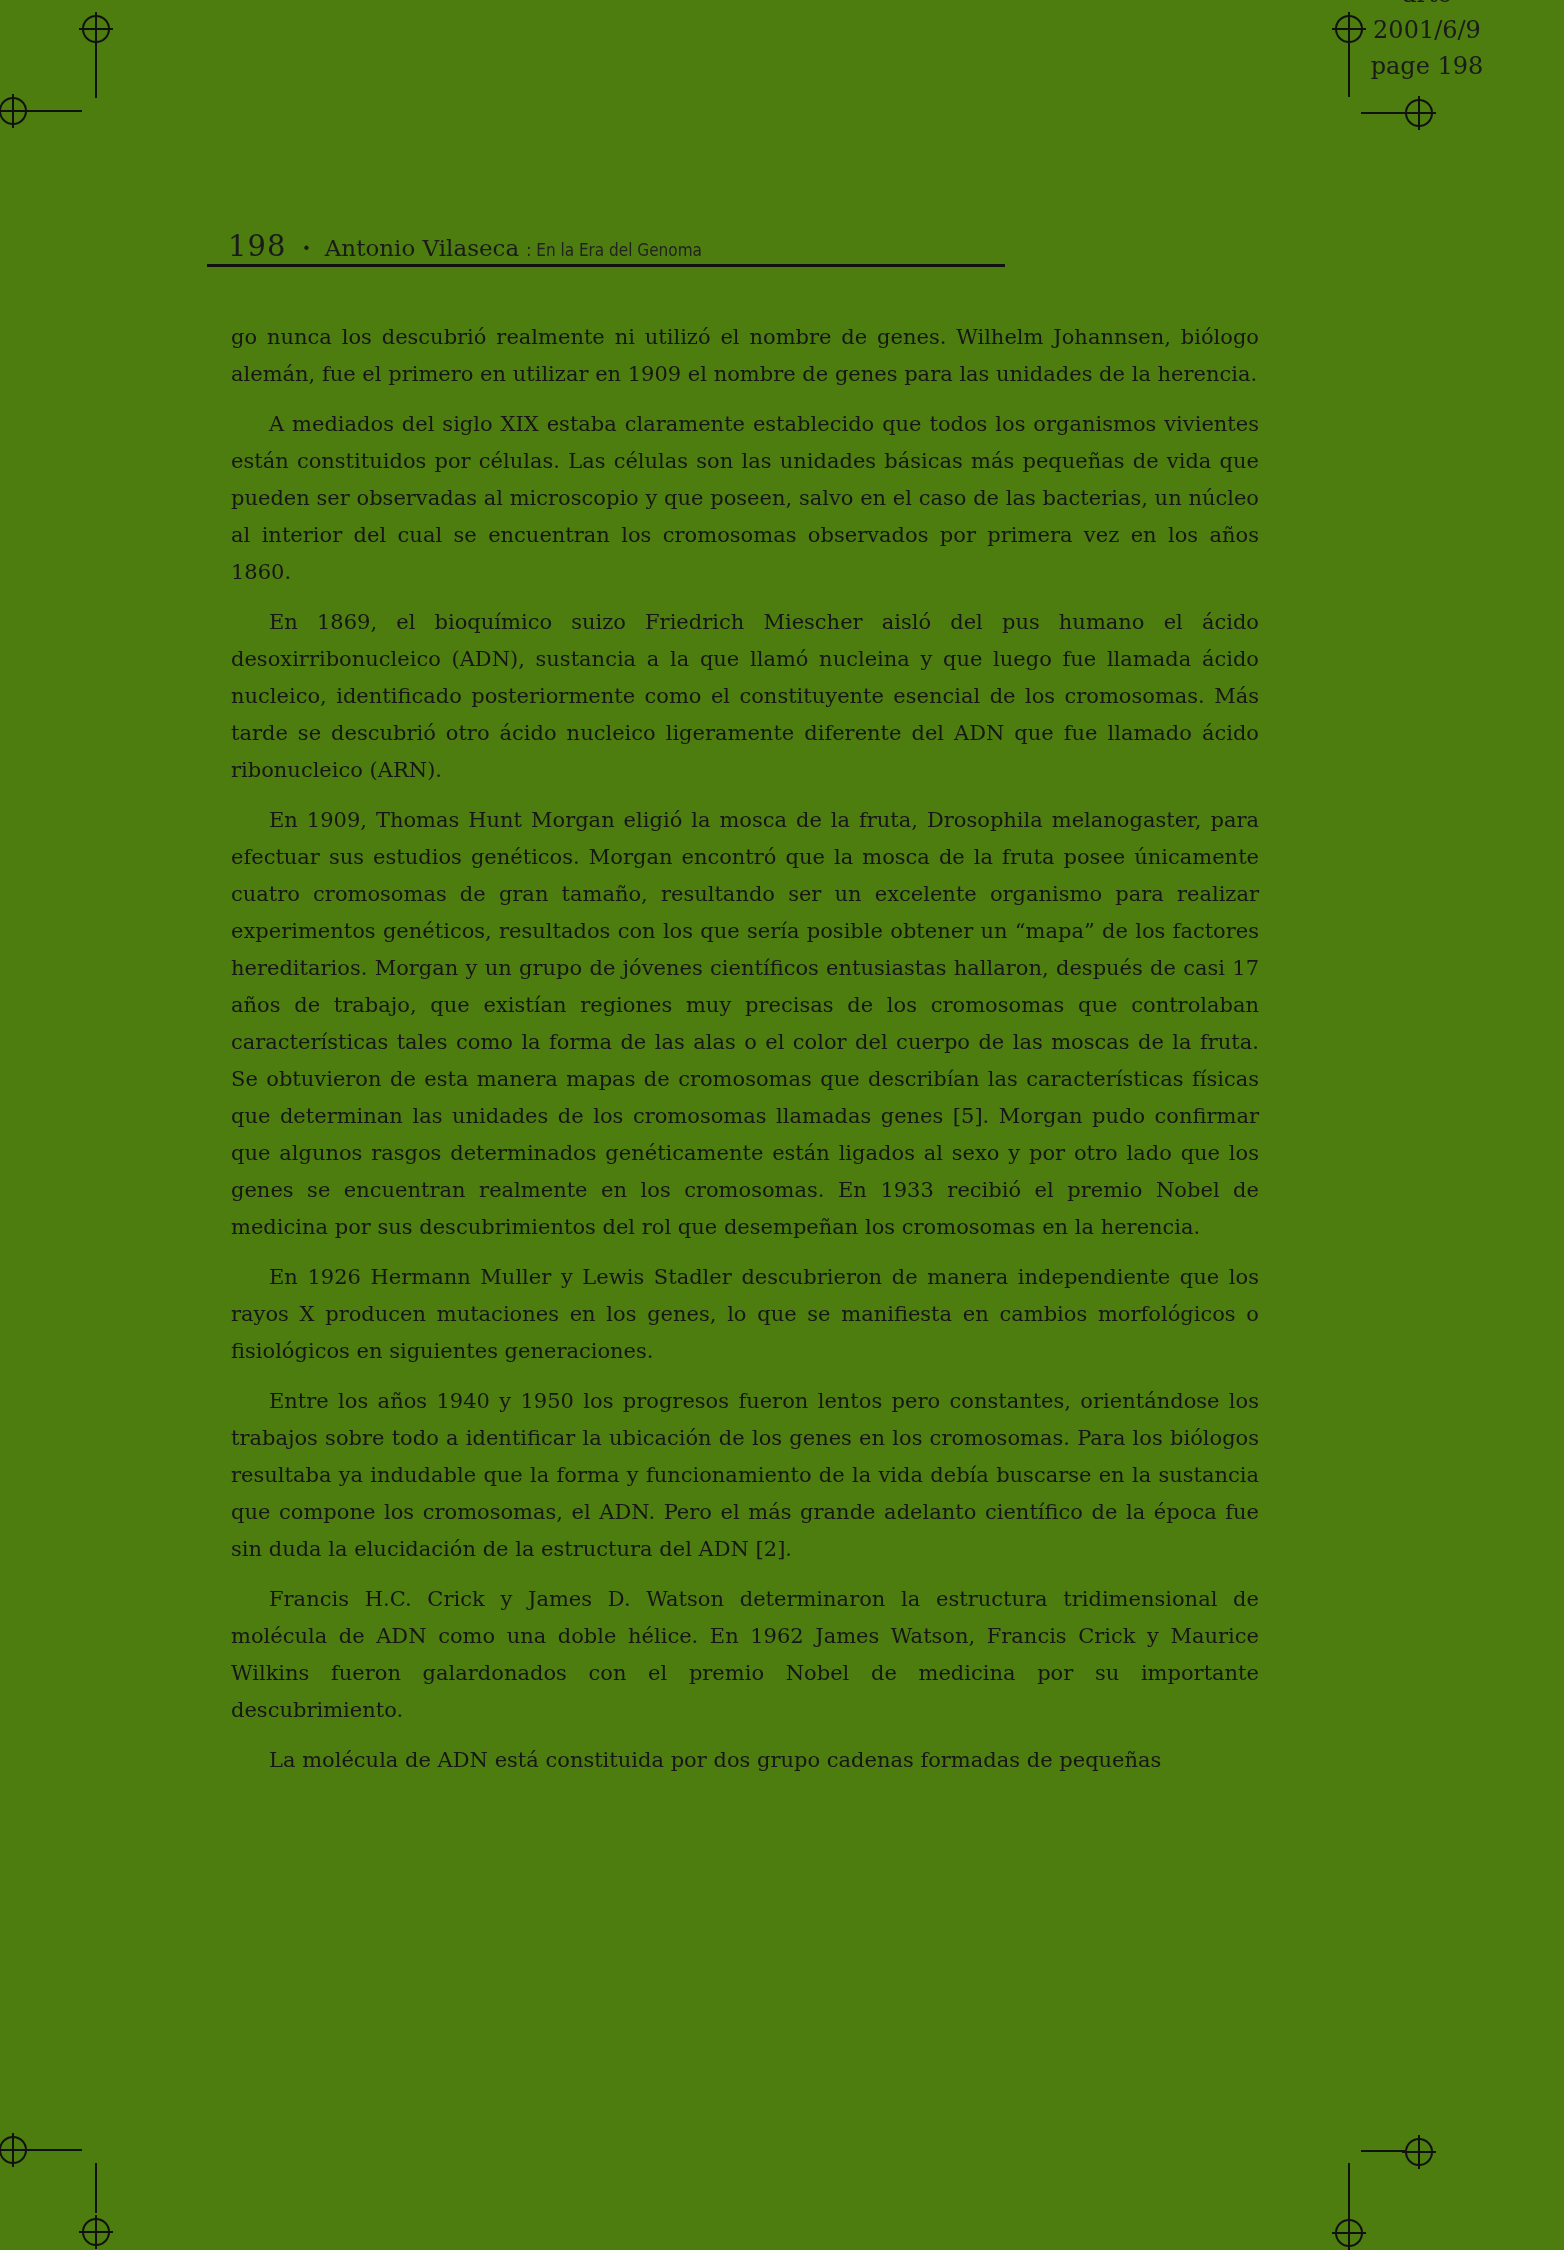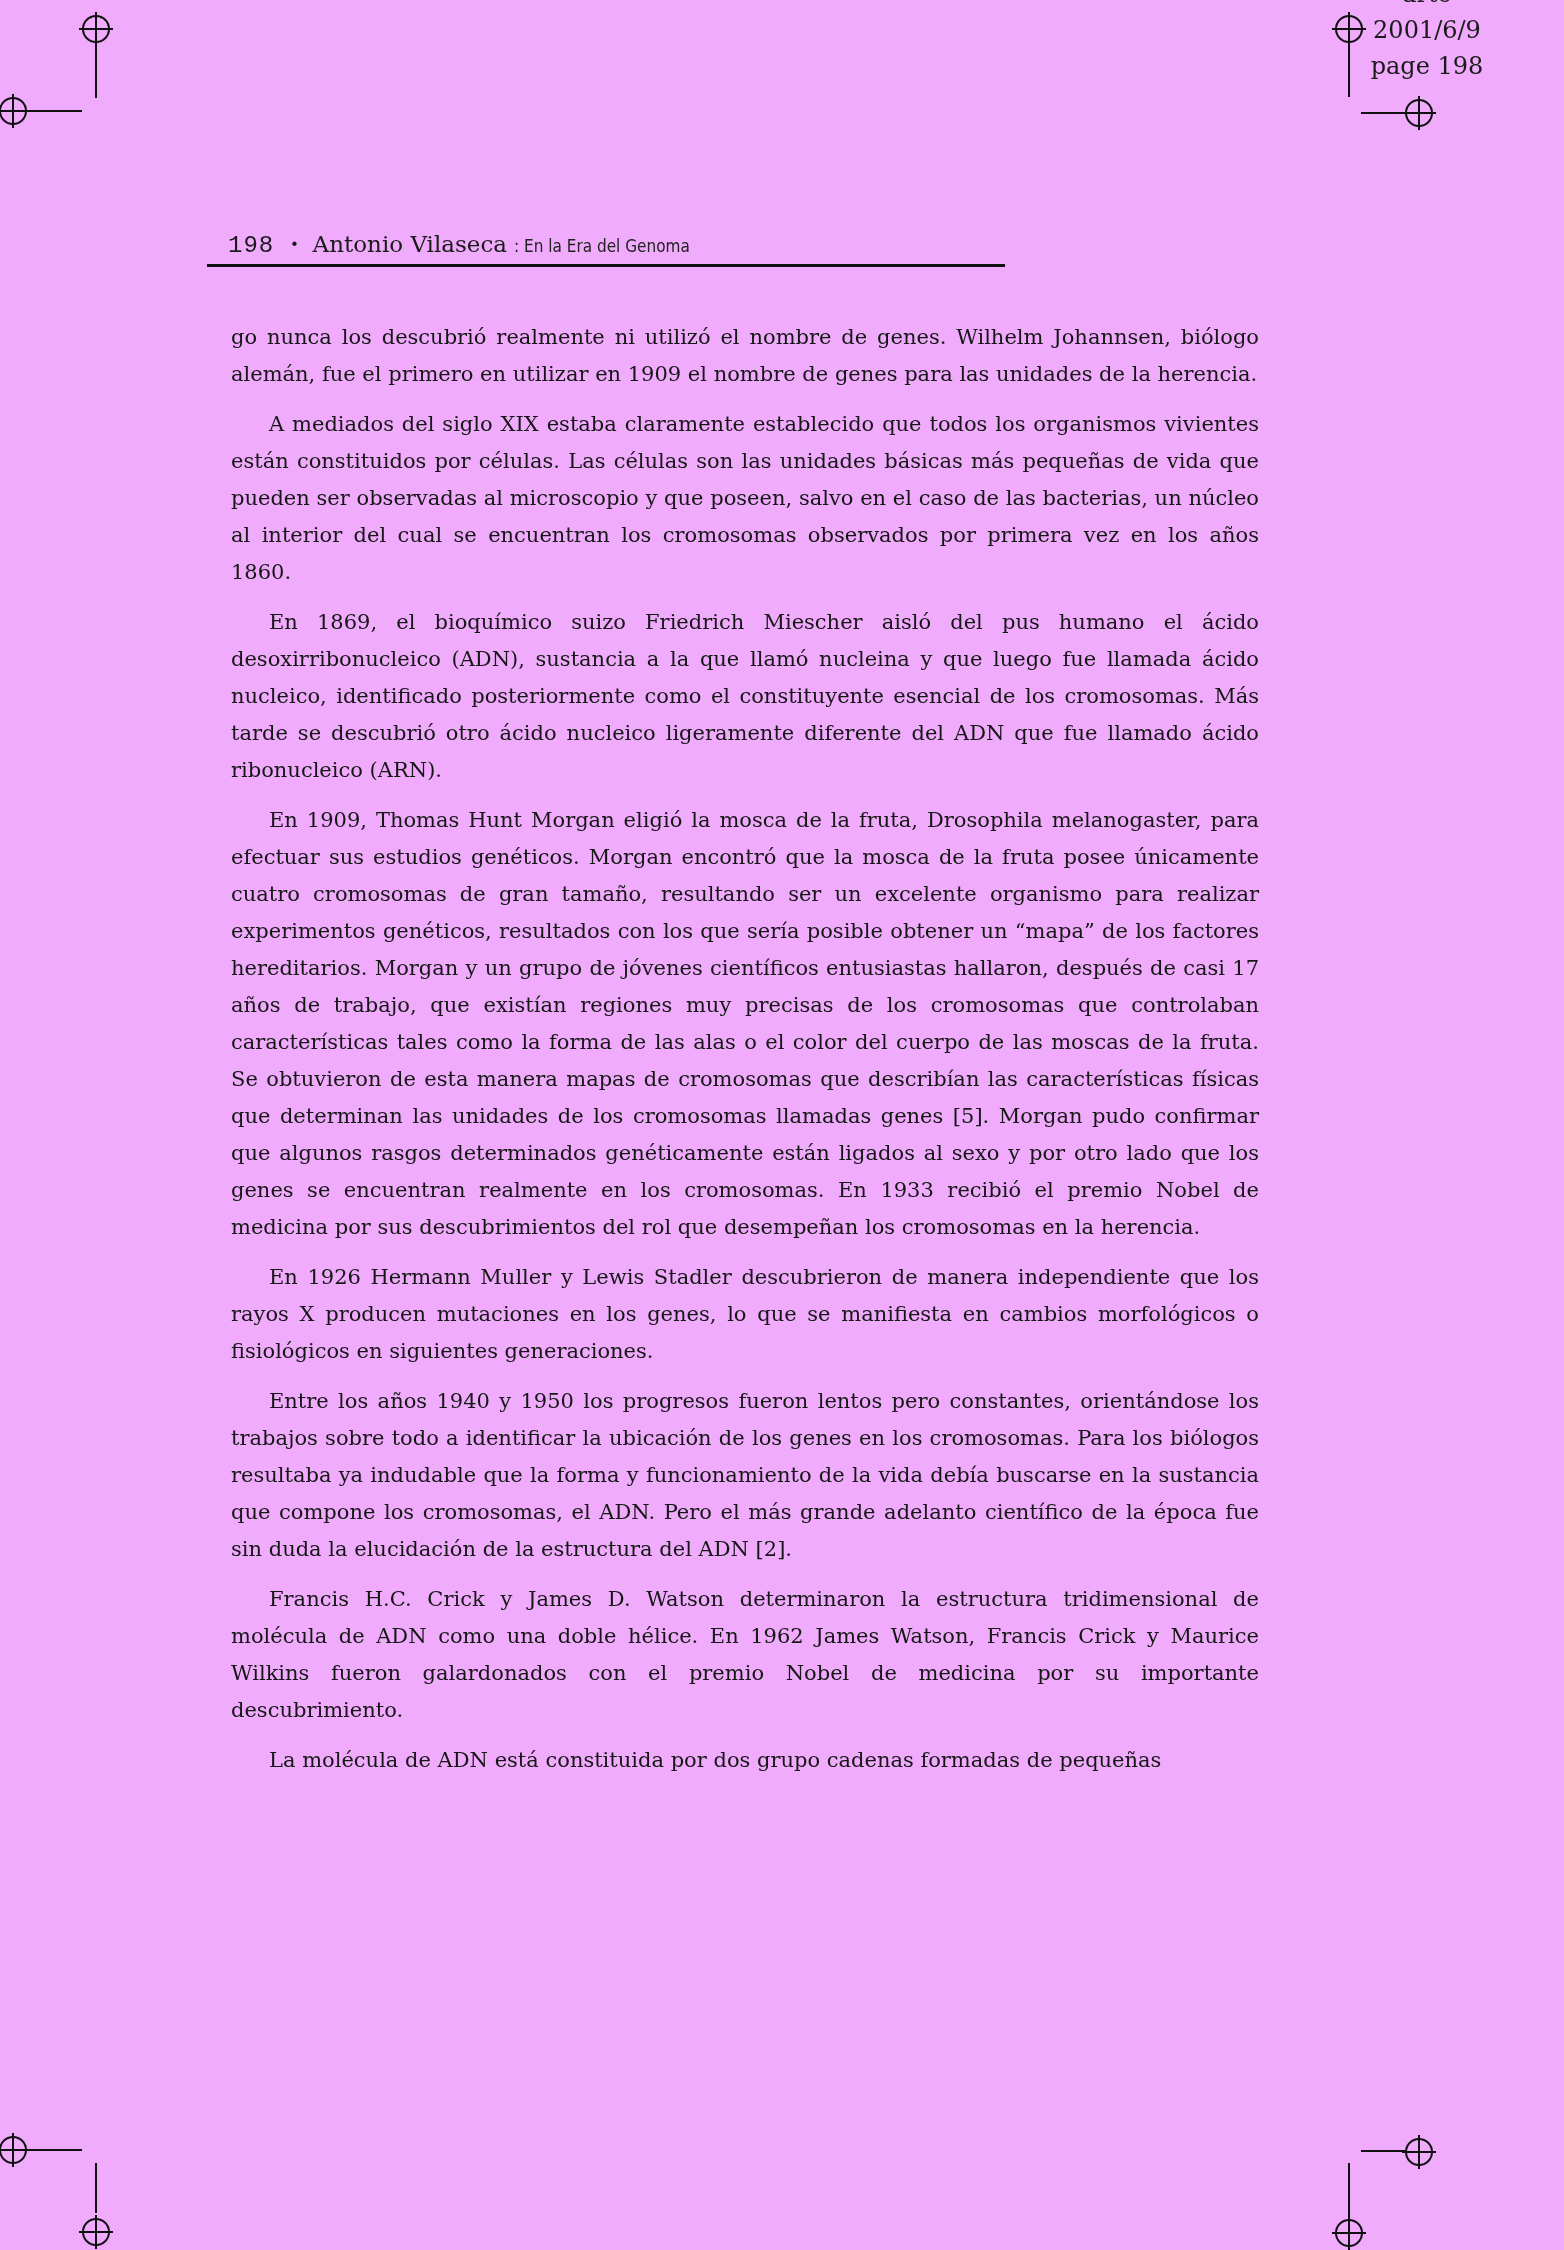--- a/index.html
+++ b/index.html
@@ -1,19 +1,19 @@
 <!DOCTYPE html>
 <html><head>
 <meta charset="utf-8">
 <style>
   html,body{margin:0;padding:0;background:#888;}
   .page{
     position:relative;
     width:1564px;height:2250px;
-    background:#f0abfc;
+    background:#4d7c0f;
     overflow:hidden;
     font-family:"DejaVu Serif", serif;
     color:#111111;
   }
   
   .cropcircle{
     position:absolute;width:24px;height:24px;
     border:2px solid #111;border-radius:50%;
   }
   .cropcircle::before{
@@ -29,21 +29,21 @@
   .printer-note{
     position:absolute;left:1367px;top:-24px;width:120px;
     font-size:24px;line-height:36px;text-align:center;
     color:#1a1a1a;white-space:nowrap;
   }
   
   .running-header{
     position:absolute;left:228px;top:229px;width:800px;
     white-space:nowrap;font-size:24px;color:#1a1a1a;
   }
-  .running-header .folio{font-size:24px;letter-spacing:1px;font-family:Liberation Mono, monospace;}
+  .running-header .folio{font-size:29px;letter-spacing:1px;}
   .running-header .sep{margin:0 14px 0 16px;font-weight:700;}
   .running-header .author{font-weight:400;font-size:23px;margin-right:7px;}
   .running-header .booktitle{
     font-family:"DejaVu Sans", sans-serif;
     font-size:17px;font-stretch:condensed;letter-spacing:0px;color:#222;
   }
   .header-rule{
     position:absolute;left:207px;top:264px;width:798px;height:3px;
     background:#111;
   }

